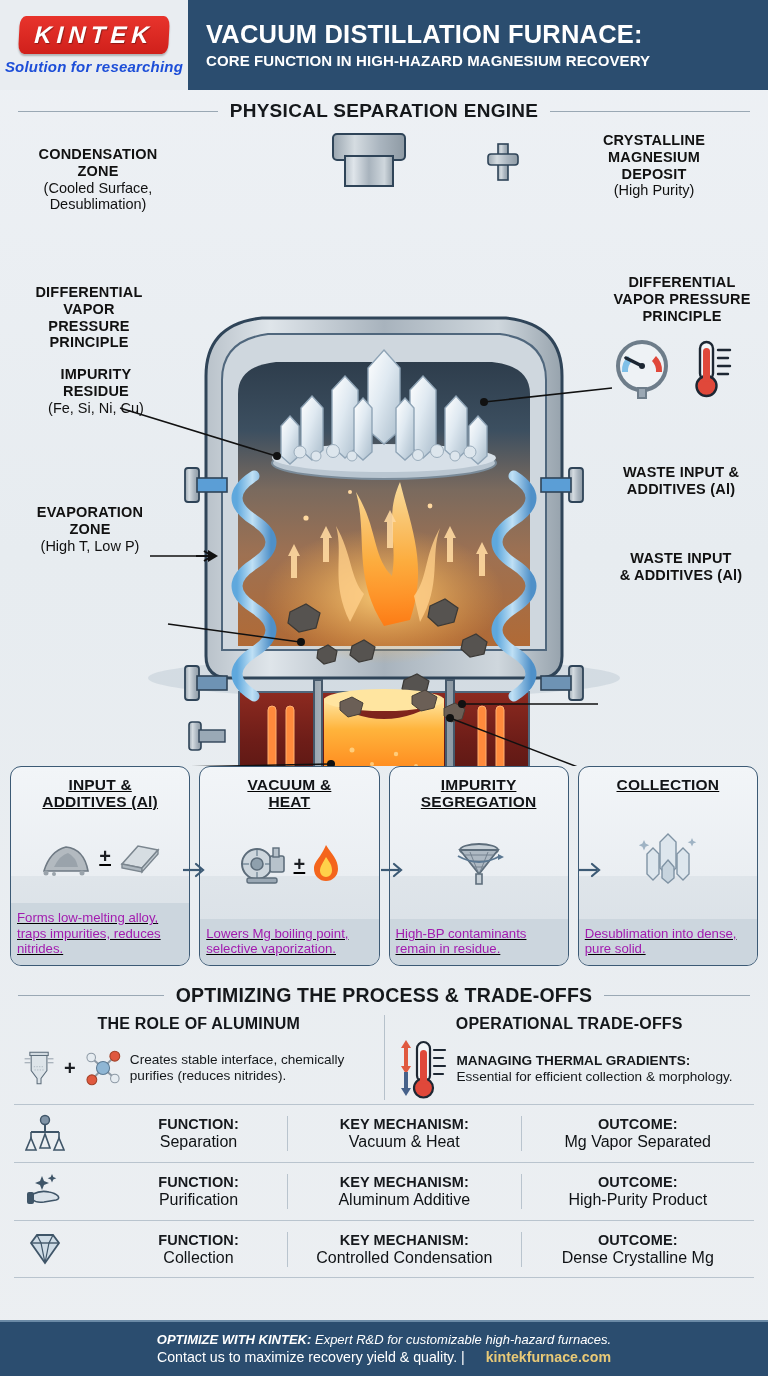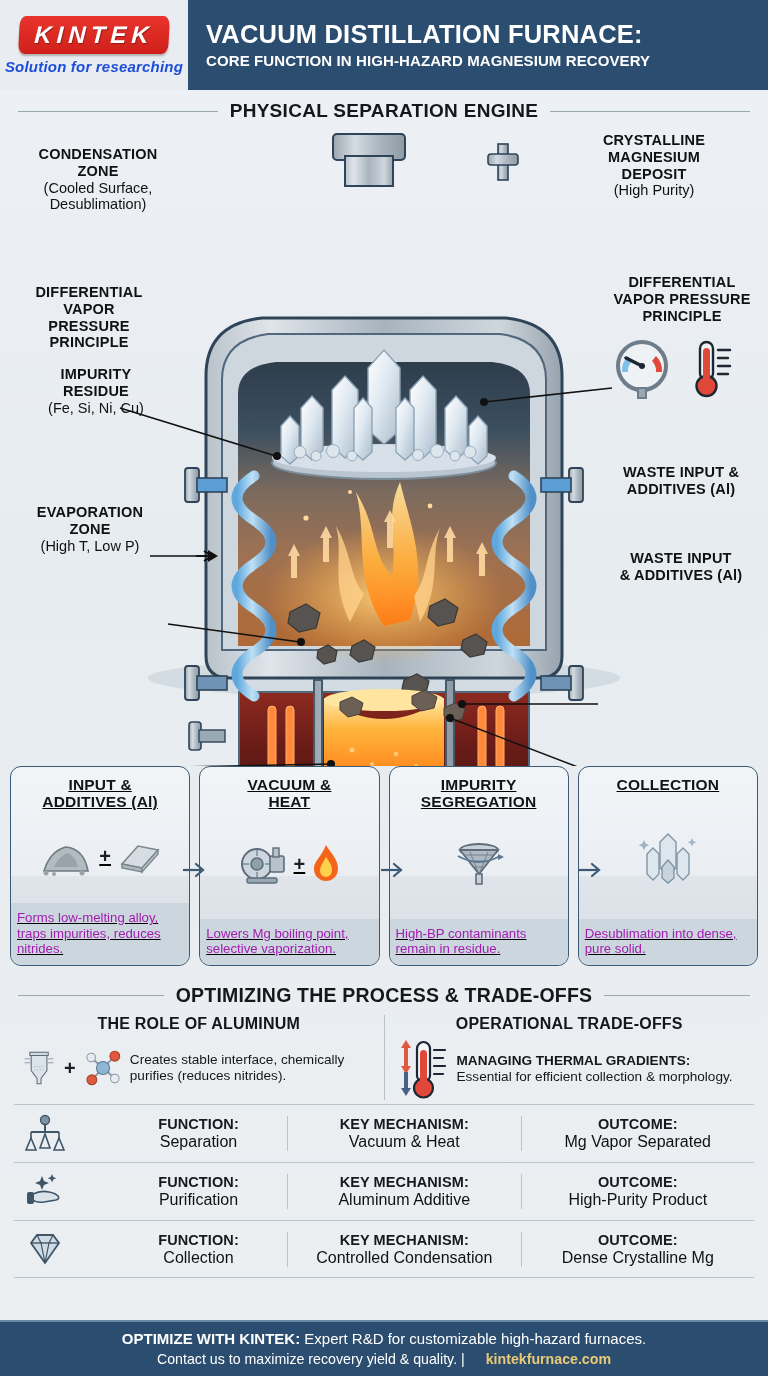--- a/index.html
+++ b/index.html
@@ -89,21 +89,21 @@
   .tcell .v { font-size:16px; font-weight:normal; color:#0f1215; margin-top:1px; }
   .tcell.first { flex:0 0 175px; text-align:center; padding-left:4px;margin-left:36px; }
 
   
   .footer {
     position:absolute; left:0; bottom:0; width:768px; height:56px;
     background:#2b4d6f; color:#fff; display:flex; flex-direction:column;
     align-items:center; justify-content:center; text-align:center;
     border-top:2px solid #6b8aa6;
   }
-  .footer .l1 { font-size:15px; line-height:1.35; }
+  .footer .l1 { font-size:13px; line-height:1.35;font-style:italic; }
   .footer .l1 .bold { font-weight:bold; }
   .footer .l2 { font-size:14.2px; line-height:1.35; }
   .footer .site { color:#e8c977; font-weight:bold;margin-left:17px; }
 </style>
 </head>
 <body>
 
 <div class="page">
 
   <div class="header">

